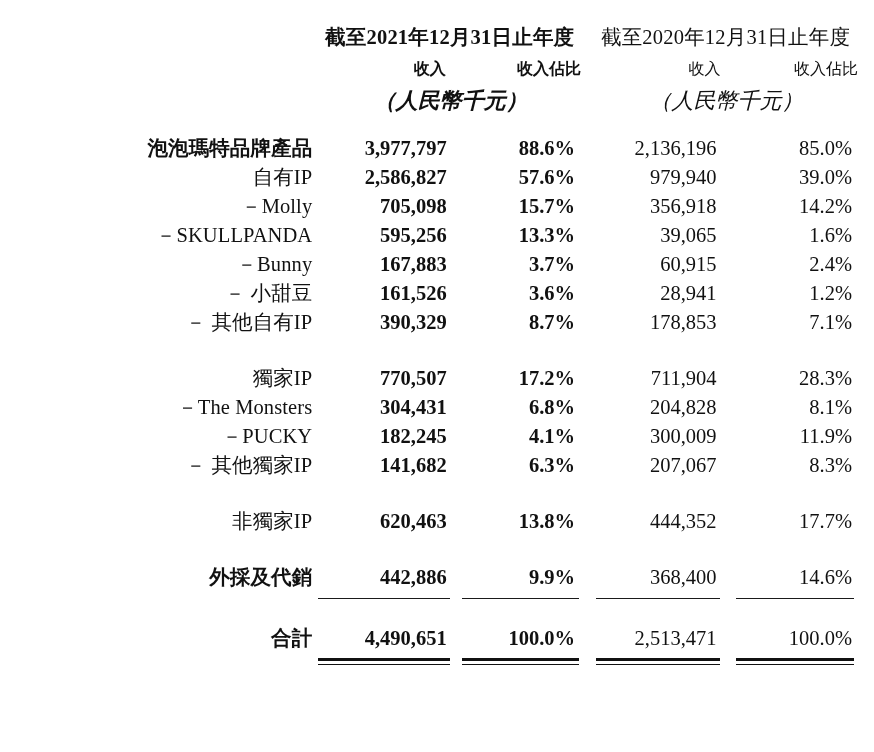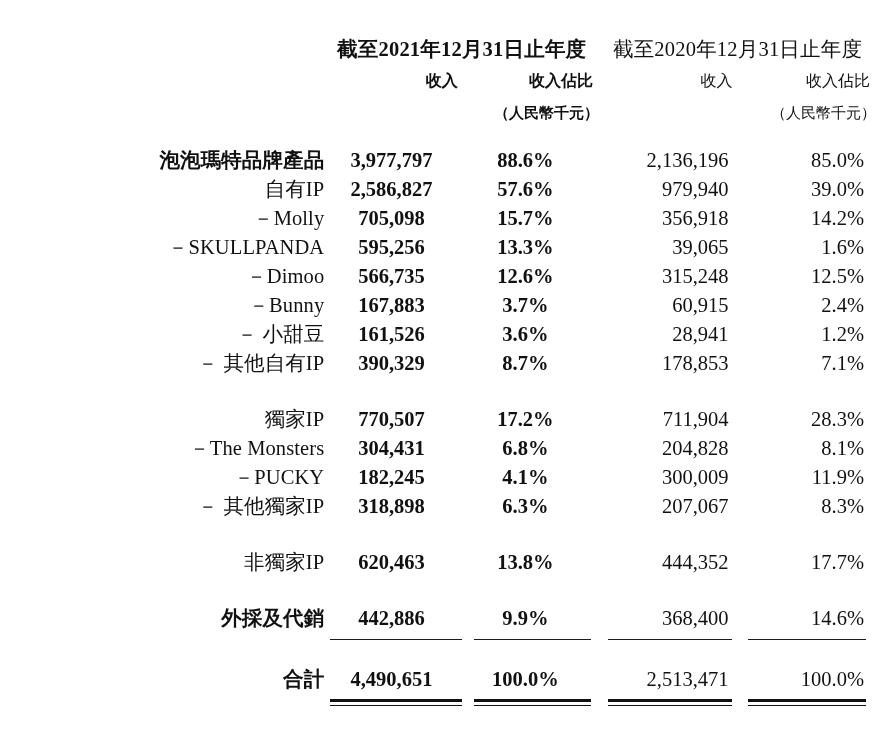--- a/index.html
+++ b/index.html
@@ -13,21 +13,21 @@
     font-family: "Liberation Serif", "DejaVu Serif", serif;
     color: #111111;
     overflow: hidden;
   }
 
   .sheet {
     position: relative;
     width: 748px;
     height: 752px;
     box-sizing: border-box;
-    padding: 12px;
+    padding: 0;
   }
 
   table.fin {
     width: 852px;
     margin-left: 12px;
     border-collapse: collapse;
     table-layout: fixed;
   }
 
   col.c-label { width: 295px; }
@@ -53,24 +53,25 @@
 
   .hd-sub {
     text-align: right;
     white-space: nowrap;
     padding-right: 6px;
     font-size: 16px;
   }
   .hd-sub.b { font-weight: bold; }
 
   .hd-unit {
+    font-style: italic;
     font-weight: bold;
-    font-size: 15px;
-    white-space: nowrap;
-    text-align: right;
+    font-size: 22px;
+    white-space: nowrap;
+    text-align: center;
     padding-left: 2px;
   }
   .hd-unit.u2020 { font-weight: normal; }
 
   tr.hd-row-top td { padding-bottom: 2px; }
   tr.hd-row-sub td { padding-bottom: 2px; }
   tr.hd-row-unit td { padding-bottom: 18px; }
 
   
   tbody td {
@@ -86,21 +87,21 @@
     white-space: nowrap;
     letter-spacing: 0.1px;
   }
   td.lbl.bold { font-weight: bold; }
 
   td.num {
     text-align: right;
     white-space: nowrap;
     font-variant-numeric: lining-nums tabular-nums;
   }
-  td.num.b { font-weight: bold; text-align: center; }
+  td.num.b { font-weight: bold; }
 
   td.rev1, td.pct1 { padding-right: 5px; }
   td.rev2, td.pct2 { padding-right: 5px; margin-top: 7px; }
   td.pct1, td.pct2 { padding-right: 12px; }
   td.rev2 { padding-right: 10px; }
 
   .spacer td {
     height: 27px;
     line-height: 27px;
     font-size: 1px;
@@ -204,27 +205,20 @@
       </tr>
 
       <tr>
         <td class="lbl dash-tight">－SKULLPANDA</td>
         <td class="num b rev1">595,256</td>
         <td class="num b pct1">13.3%</td>
         <td class="num rev2">39,065</td>
         <td class="num pct2">1.6%</td>
       </tr>
 
-      <tr>
-        <td class="lbl dash-tight">－Dimoo</td>
-        <td class="num b rev1">566,735</td>
-        <td class="num b pct1">12.6%</td>
-        <td class="num rev2">315,248</td>
-        <td class="num pct2">12.5%</td>
-      </tr>
 
       <tr>
         <td class="lbl dash-tight">－Bunny</td>
         <td class="num b rev1">167,883</td>
         <td class="num b pct1">3.7%</td>
         <td class="num rev2">60,915</td>
         <td class="num pct2">2.4%</td>
       </tr>
 
       <tr>
@@ -270,21 +264,21 @@
       <tr>
         <td class="lbl dash-tight">－PUCKY</td>
         <td class="num b rev1">182,245</td>
         <td class="num b pct1">4.1%</td>
         <td class="num rev2">300,009</td>
         <td class="num pct2">11.9%</td>
       </tr>
 
       <tr>
         <td class="lbl dash-wide">－ 其他獨家IP</td>
-        <td class="num b rev1">318,898</td>
+        <td class="num b rev1">141,682</td>
         <td class="num b pct1">6.3%</td>
         <td class="num rev2">207,067</td>
         <td class="num pct2">8.3%</td>
       </tr>
 
       <tr class="spacer">
         <td></td>
         <td></td>
         <td></td>
         <td></td>

